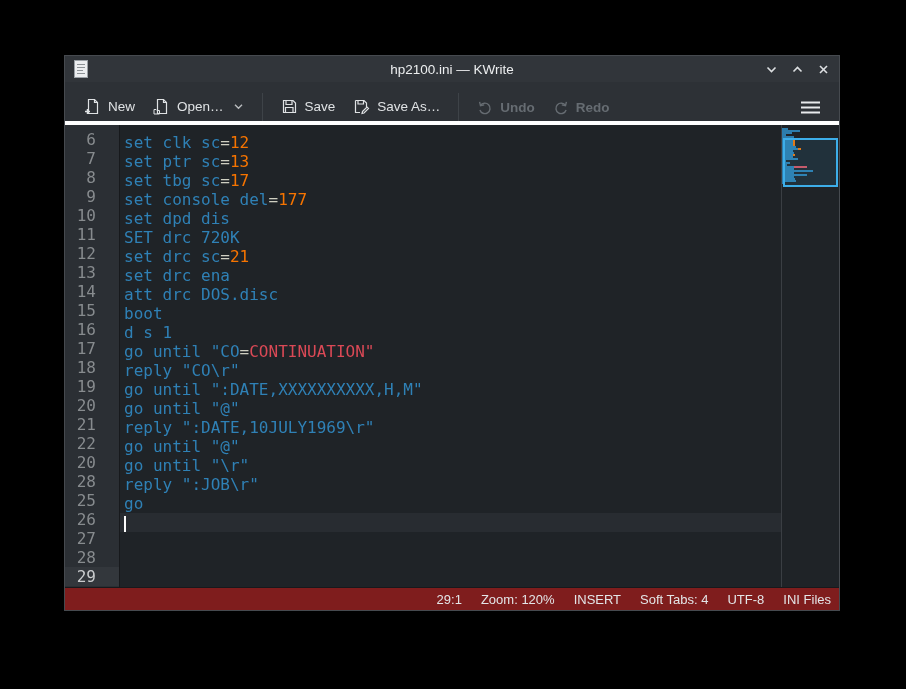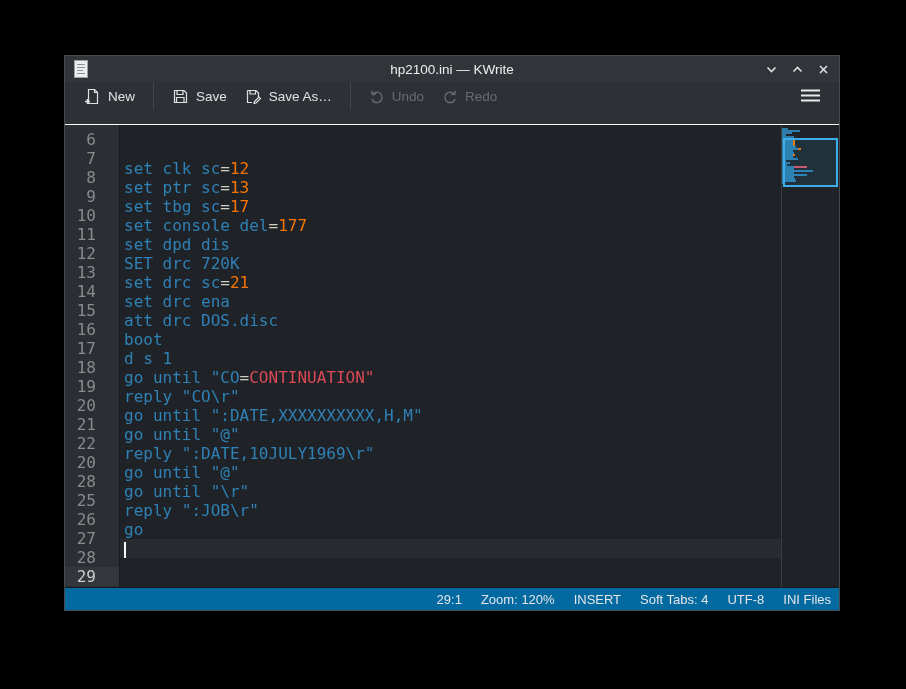--- a/index.html
+++ b/index.html
@@ -13,39 +13,39 @@
   .titlebar { height:26px; background:#31353a; display:flex; align-items:center;
               position:relative; flex:0 0 auto; padding:0 8px; }
   .app-icon { width:14px; height:18px; margin-left:1px; flex:0 0 auto; }
   .title-text { position:absolute; left:0; right:0; text-align:center; color:#eceeef;
                 font-size:13.5px; pointer-events:none; }
   .win-btns { margin-left:auto; display:flex; align-items:center; gap:10px; }
   .win-btn { width:16px; height:16px; display:flex; align-items:center; justify-content:center; }
   .win-btn svg { stroke:#dcdfe1; stroke-width:1.6; fill:none; }
 
   
-  .toolbar { height:43px; background:#2d3136; border-bottom:1px solid #ffffff;
-             display:flex; align-items:flex-start; padding:0 10px; flex:0 0 auto; }
+  .toolbar { height:43px; background:#2d3136; border-bottom:4px solid #ffffff;
+             display:flex; align-items:flex-end; padding:0 10px; flex:0 0 auto; }
   .tbtn { display:flex; align-items:center; gap:7px; padding:6px 9px; border-radius:3px;
           color:#dfe2e4; font-size:13.5px; }
   .tbtn svg { stroke:#dfe2e4; fill:none; stroke-width:1.2; }
-  .tbtn.disabled { color:#666c72; }
+  .tbtn.disabled { color:#666c72;font-weight:bold; }
   .tbtn.disabled svg { stroke:#666c72; }
   .tsep { width:1px; height:28px; background:#3e4348; margin:0 9px; }
   .chev { margin-left:2px; }
   .menu-btn { margin-left:auto; padding:6px 8px; }
 
   
   .editor { flex:1 1 auto; display:flex; background:#1f2327; overflow:hidden; position:relative;
             font-family:"DejaVu Sans Mono", monospace; font-size:16px; line-height:19px; }
   .gutter { width:55px; flex:0 0 auto; background:#2b2f34; border-right:1px solid #17191c;
             padding-top:5px; color:#878b8e; text-align:right; }
   .line-number { height:19px; padding-right:23px; }
   .line-number.current { color:#c9cbcd; background:#33373c; }
-  .code-area { flex:1 1 auto; padding-top:14px; overflow:hidden;margin-top:20px; }
+  .code-area { flex:1 1 auto; padding-top:8px; overflow:hidden; }
   .code-line { height:19px; padding-left:4px; white-space:pre; color:#cfcfc2; }
   .code-line.current { background:#282c31; }
   .c-key { color:#2f81b6; }
   .c-op  { color:#cfcfc2; }
   .c-num { color:#f67400; }
   .c-str { color:#da4956; }
   .text-cursor { display:inline-block; width:2px; height:16px; background:#fcfcfc;
                  vertical-align:text-bottom; }
 
   
@@ -53,21 +53,21 @@
              background:#1f2327; padding-top:3px; }
   .mm-row { height:2px; display:flex; }
   .mm-seg { height:1.6px; display:inline-block; }
   .mm-key { background:#2d7dad; }
   .mm-num { background:#f67400; }
   .mm-str { background:#d5525e; }
   .mm-viewport { position:absolute; left:1px; top:13px; width:55px; height:49px;
                  border:2px solid #3daee9; background:rgba(61,174,233,0.10); }
 
   
-  .statusbar { height:23px; flex:0 0 auto; background:#0369a1; border-top:1px solid #17191c;
+  .statusbar { height:23px; flex:0 0 auto; background:#7f1d1d; border-top:1px solid #17191c;
                display:flex; align-items:center; justify-content:flex-end; gap:19px;
                padding:0 8px; color:#e3e5e7; font-size:13px; }
 </style>
 </head>
 <body>
 
 <div class="window">
 
   <div class="titlebar">
     <svg class="app-icon" viewBox="0 0 14 18">
@@ -100,20 +100,31 @@
 
   <div class="toolbar">
     <div class="tbtn">
       <svg width="17" height="17" viewBox="0 0 17 17">
         <path d="M4.5 1.5 h6 l3 3 v11 h-9 z"></path>
           <path d="M10.5 1.5 v3 h3"></path>
         <line x1="1" y1="13.5" x2="6" y2="13.5" stroke-width="1.5"></line>
           <line x1="3.5" y1="11" x2="3.5" y2="16" stroke-width="1.5"></line>
       </svg>
       <span>New</span>
+    </div>
+    <div class="tbtn">
+      <svg width="17" height="17" viewBox="0 0 17 17">
+        <path d="M4.5 1.5 h6 l3 3 v11 h-9 z"></path>
+          <path d="M10.5 1.5 v3 h3"></path>
+        <path d="M1 11.5 h2 l1 1 h2.5 v3.5 h-5.5 z" stroke-width="1"></path>
+      </svg>
+      <span>Open…</span>
+      <svg class="chev" width="11" height="11" viewBox="0 0 11 11" style="stroke:#b9bcbf;stroke-width:1.4">
+          <polyline points="2,3.8 5.5,7.3 9,3.8"></polyline>
+        </svg>
     </div>
     <div class="tsep"></div>
     <div class="tbtn">
       <svg width="17" height="17" viewBox="0 0 17 17">
         <path d="M2.5 2.5 h9.5 l2.5 2.5 v9.5 h-12 z"></path>
         <path d="M5 2.5 v4 h6 v-4"></path>
         <path d="M4.5 14.5 v-5 h7.5 v5"></path>
       </svg>
       <span>Save</span>
     </div>

